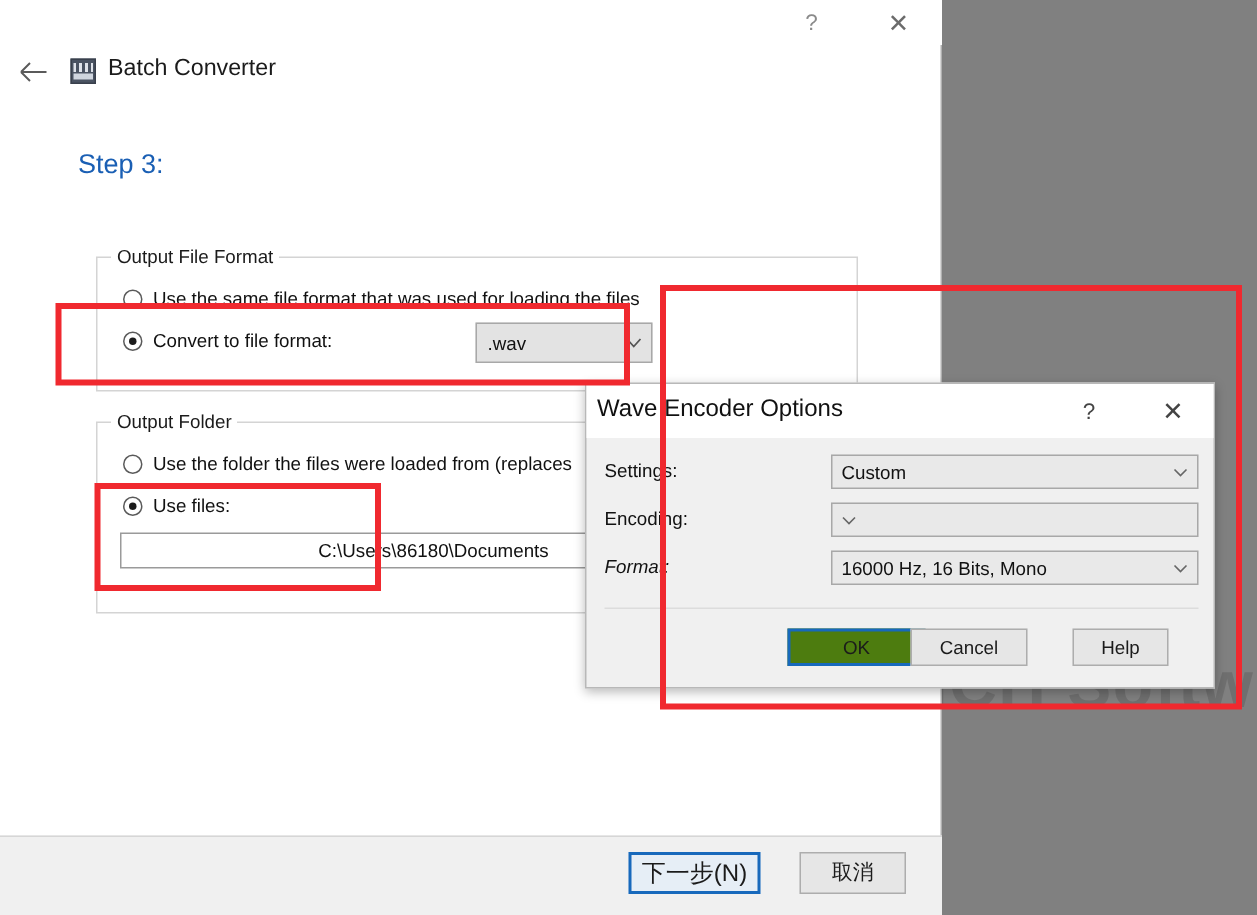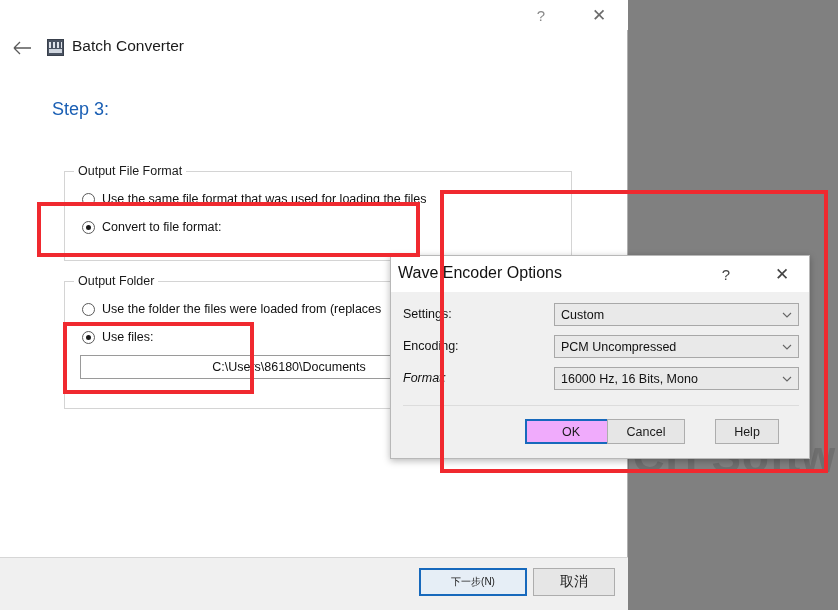--- a/index.html
+++ b/index.html
@@ -171,22 +171,22 @@
   }
 
   
   #bottom-bar {
     position: absolute;
     left: 0; top: 557px;
     width: 628px; height: 53px;
     background: #f0f0f0;
     border-top: 1px solid #d6d6d6;
   }
-  #btn-next   { left: 419px; top: 568px; width: 108px; height: 28px; font-size: 10px; }
-  #btn-cancel { left: 533px; top: 568px; width: 82px;  height: 28px; font-size: 14px; }
+  #btn-next   { left: 419px; top: 568px; width: 88px; height: 28px; font-size: 16px; }
+  #btn-cancel { left: 533px; top: 568px; width: 71px;  height: 28px; font-size: 14px; }
 
   
   #wave-dialog {
     position: absolute;
     left: 390px; top: 255px;
     width: 420px; height: 204px;
     background: #f0f0f0;
     border: 1px solid #b8b8b8;
     box-shadow: 0 2px 7px rgba(0,0,0,.28);
   }
@@ -243,21 +243,21 @@
     background: #dcdcdc;
   }
   .wbtn {
     position: absolute;
     top: 163px; height: 25px;
     background: #e6e6e6;
     border: 1px solid #adadad;
     display: flex; align-items: center; justify-content: center;
     font-size: 12.5px; color: #1b1b1b;
   }
-  .wbtn.default { border: 2px solid #1769bc; background: #f0abfc; }
+  .wbtn.default { border: 2px solid #1769bc; background: #4d7c0f; }
   #wbtn-ok     { left: 134px; width: 92px; }
   #wbtn-cancel { left: 216px; width: 78px; }
   #wbtn-help   { left: 324px; width: 64px; }
 
   
   .redbox {
     position: absolute;
     border: 4px solid #f0292f;
     pointer-events: none;
   }
@@ -301,20 +301,28 @@
     <div class="radio-row" id="rb-same">
       <span class="radio"></span>
       <span class="radio-label">Use the same file format that was used for loading the files</span>
     </div>
 
     <div class="radio-row" id="rb-convert">
       <span class="radio checked"></span>
       <span class="radio-label">Convert to file format:</span>
     </div>
 
+    <div class="combo" id="combo-format">
+      <span class="val">.wav</span>
+      <span class="arrow">
+        <svg width="11" height="7" viewBox="0 0 11 7" aria-hidden="true">
+          <path d="M1 1 L5.5 6 L10 1" stroke="#555" stroke-width="1.2" fill="none"></path>
+        </svg>
+      </span>
+    </div>
 
 
     <div class="groupbox" id="grp-folder">
       <div class="group-legend">Output Folder</div>
     </div>
 
     <div class="radio-row" id="rb-orig">
       <span class="radio"></span>
       <span class="radio-label">Use the folder the files were loaded from (replaces</span>
     </div>
@@ -345,21 +353,20 @@
       <span class="val">Custom</span>
       <span class="arrow">
         <svg width="10" height="6" viewBox="0 0 10 6" aria-hidden="true">
           <path d="M1 1 L5 5 L9 1" stroke="#666" stroke-width="1.1" fill="none"></path>
         </svg>
       </span>
     </div>
 
     <div class="wrow-label" id="lbl-encoding">Encoding:</div>
     <div class="wcombo" id="wc-encoding">
-      <span class="val">PCM Uncompressed</span>
       <span class="arrow">
         <svg width="10" height="6" viewBox="0 0 10 6" aria-hidden="true">
           <path d="M1 1 L5 5 L9 1" stroke="#666" stroke-width="1.1" fill="none"></path>
         </svg>
       </span>
     </div>
 
     <div class="wrow-label" id="lbl-format">Format:</div>
     <div class="wcombo" id="wc-format">
       <span class="val">16000 Hz, 16 Bits, Mono</span>

